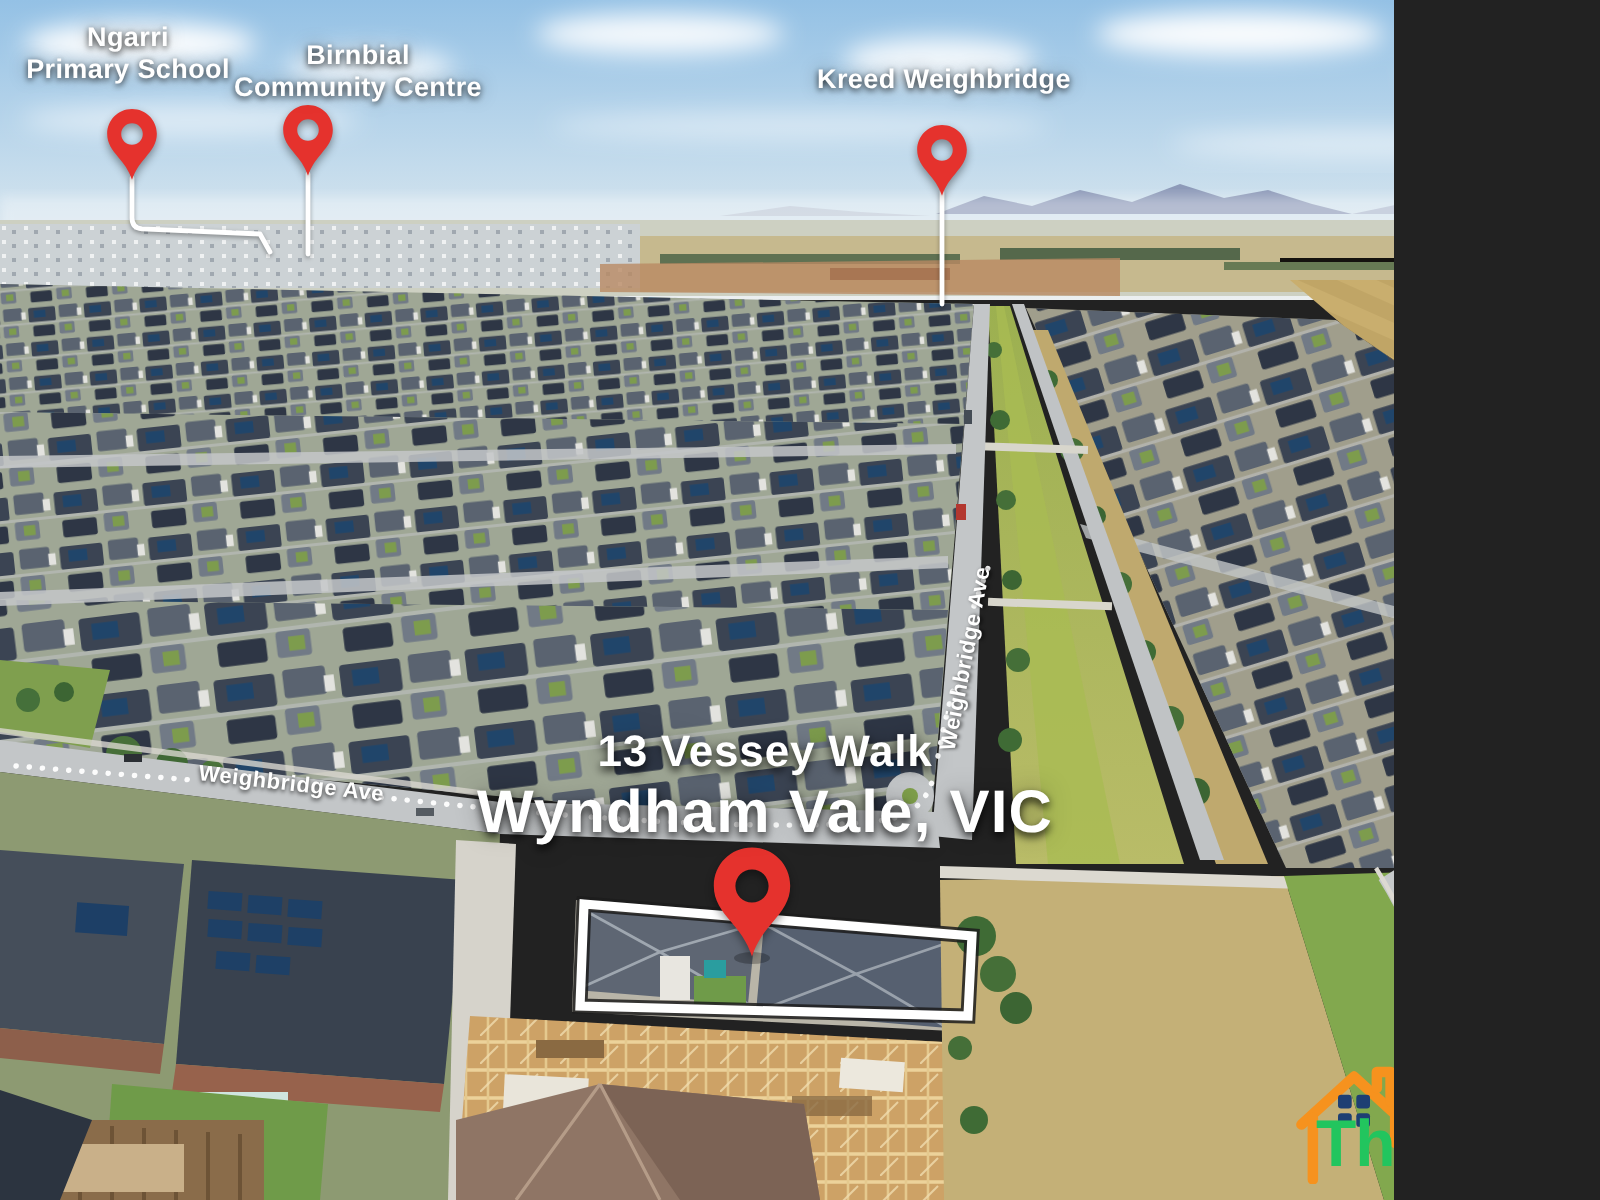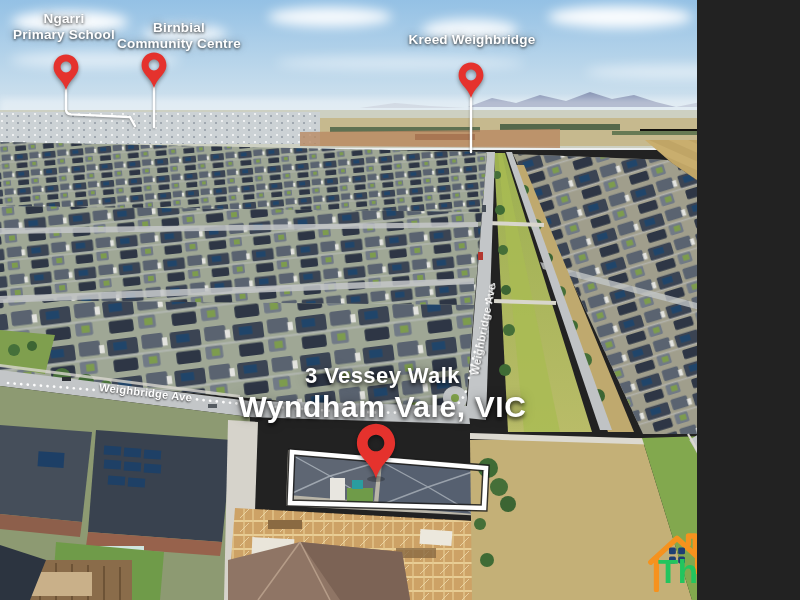--- a/index.html
+++ b/index.html
@@ -287,21 +287,21 @@
   <div class="pin-label" style="left:105px;top:20px;width:148px;">
     <div>Birnbial</div>
     <div>Community Centre</div>
   </div>
 
   <div class="pin-label" style="left:380px;top:32px;width:184px;">
     <div>Kreed Weighbridge</div>
   </div>
 
   <div class="addr">
-    <div class="l1">3 Vessey Walk</div>
+    <div class="l1">13 Vessey Walk</div>
     <div class="l2">Wyndham Vale, VIC</div>
   </div>
 
   <div class="street h">Weighbridge Ave</div>
 
   <div class="street v">Weighbridge Ave</div>
 
   <div class="logo">
     <svg class="house" width="70" height="64" viewBox="0 0 60 56">
       <g fill="none" stroke-linecap="round" stroke-linejoin="round" stroke-width="4.6" stroke="#f6921e">

